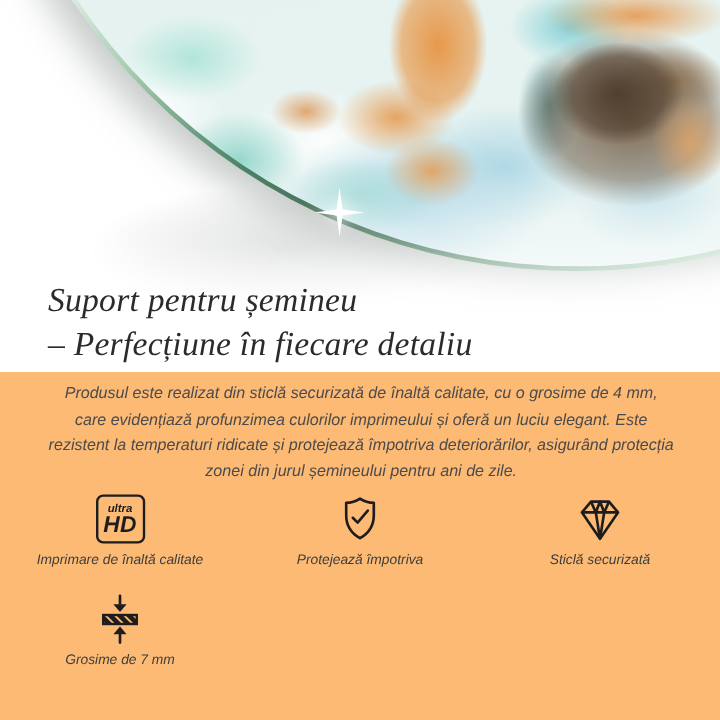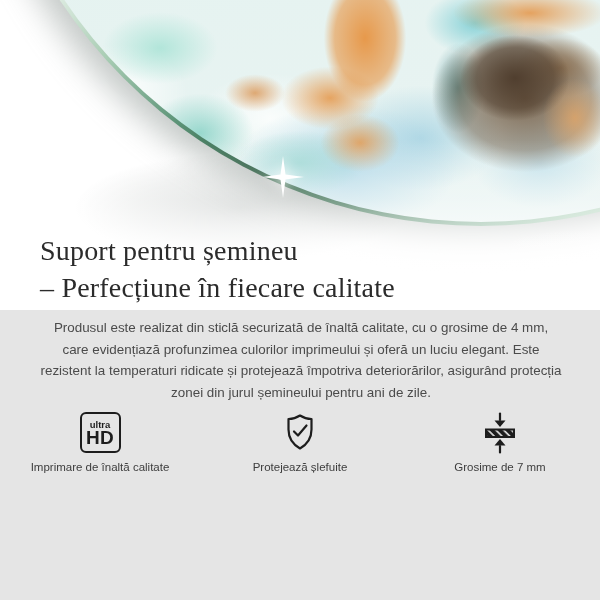--- a/index.html
+++ b/index.html
@@ -1,17 +1,17 @@
 <!DOCTYPE html>
 <html lang="ro"><head>
 <meta charset="utf-8">
 <style>
   html,body{margin:0;padding:0;width:600px;height:600px;background:#ffffff;overflow:hidden;
     font-family:"Liberation Sans","DejaVu Sans",sans-serif;}
-  .page{position:relative;width:600px;height:600px;background:#e5e5e5;}
+  .page{position:relative;width:600px;height:600px;background:#fdba74;font-style:italic;}
 
   
   .hero{position:relative;width:600px;height:310px;overflow:hidden;background:#fff;}
   .ground-shadow{position:absolute;left:20px;top:140px;width:460px;height:150px;
     background:radial-gradient(50% 50% at 48% 45%, rgba(125,134,130,.32), rgba(125,134,130,.14) 45%, rgba(125,134,130,0) 72%);}
   .glass-outer{position:absolute;left:-25px;top:-786px;width:1012px;height:1012px;border-radius:50%;
     background:conic-gradient(from 0deg,
       #e6f2e9 0deg,#e6f2e9 150deg,#dcebe0 158deg,#b2d4bd 170deg,#7fae92 181deg,
       #3e7254 196deg,#2f5f45 207deg,#5c9377 217deg,#a9cdb4 228deg,#e3efe6 238deg,#e6f2e9 250deg,#e6f2e9 360deg);
     filter:drop-shadow(-10px 12px 16px rgba(122,132,128,.45));}
@@ -74,21 +74,21 @@
       <svg width="42" height="42" viewBox="0 0 42 42">
         <path d="M21 0 L23.5 18.5 L42 21 L23.5 23.5 L21 42 L18.5 23.5 L0 21 L18.5 18.5 Z" fill="#ffffff"></path>
       </svg>
     </div>
     <div class="photo-fade"></div>
   </div>
 
   <section class="content">
     <h1>
       <span>Suport pentru șemineu</span><br>
-      <span>– Perfecțiune în fiecare calitate</span>
+      <span>– Perfecțiune în fiecare detaliu</span>
     </h1>
 
     <p class="desc">Produsul este realizat din sticlă securizată de înaltă calitate, cu o grosime de 4 mm, care evidențiază profunzimea culorilor imprimeului și oferă un luciu elegant. Este rezistent la temperaturi ridicate și protejează împotriva deteriorărilor, asigurând protecția zonei din jurul șemineului pentru ani de zile.</p>
 
     <div class="features">
 
 
       <div class="feature">
         <div class="icon-box">
           <div class="uhd-box">
@@ -99,23 +99,34 @@
         <div class="feature-label">Imprimare de înaltă calitate</div>
       </div>
 
       <div class="feature">
         <div class="icon-box">
           <svg class="ic" width="44" height="44" viewBox="0 0 44 44" stroke-width="2.4" stroke-linecap="round" stroke-linejoin="round">
             <path d="M22 4.5 C18.5 6.8 14.6 8 10.5 8 V18.5 C10.5 27.5 15.3 33.6 22 37.5 C28.7 33.6 33.5 27.5 33.5 18.5 V8 C29.4 8 25.5 6.8 22 4.5 Z"></path>
             <path d="M16 20.5 L20 24.5 L28.5 14.5"></path>
           </svg>
         </div>
-        <div class="feature-label">Protejează șlefuite</div>
+        <div class="feature-label">Protejează împotriva</div>
       </div>
 
+      <div class="feature">
+        <div class="icon-box">
+          <svg class="ic" width="44" height="44" viewBox="0 0 44 44" stroke-linejoin="round">
+            <path d="M7 16 L14.5 7 H29.5 L37 16 L22 38 Z"></path>
+            <path d="M7 16 H37"></path>
+            <path d="M14.5 7 L18.5 16 L22 7 L25.5 16 L29.5 7"></path>
+            <path d="M18.5 16 L22 38 M25.5 16 L22 38"></path>
+          </svg>
+        </div>
+        <div class="feature-label">Sticlă securizată</div>
+      </div>
 
 
       <div class="feature">
         <div class="icon-box">
           <svg class="ic" width="44" height="44" viewBox="0 0 44 44" stroke-width="2.4" stroke-linecap="round">
             <defs>
               <pattern id="hatch" width="5.5" height="5.5" patternUnits="userSpaceOnUse" patternTransform="rotate(-45 0 0)">
                 <rect x="0" y="0" width="2.8" height="5.5" fill="#1d1d1d"></rect>
               </pattern>
             </defs>

